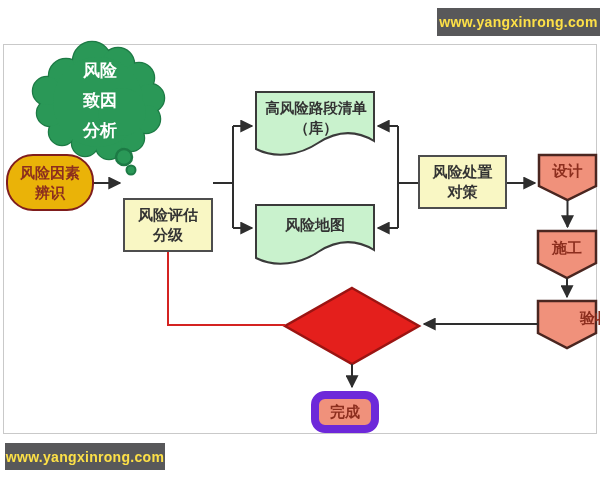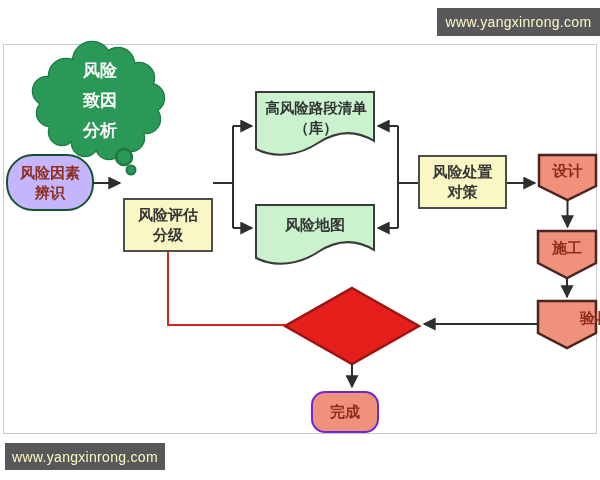--- a/index.html
+++ b/index.html
@@ -4,47 +4,47 @@
 <style>
   html,body{margin:0;padding:0;}
   body{
     width:600px;height:480px;position:relative;background:#ffffff;overflow:hidden;
     font-family:"Liberation Sans","DejaVu Sans",sans-serif;
   }
   .stage{position:absolute;left:0;top:0;width:600px;height:480px;}
 
   
   .wm{
-    position:absolute;background:#58585a;color:#fef9c3;
-    font-size:14px;font-weight:normal;letter-spacing:.3px;
+    position:absolute;background:#58585a;color:#fde047;
+    font-size:14px;font-weight:bold;letter-spacing:.3px;
     display:flex;align-items:center;justify-content:center;
   }
   .wm-top{left:437px;top:8px;width:163px;height:28px;}
   .wm-bottom{left:5px;top:443px;width:160px;height:27px;}
 
   
   .frame{
     position:absolute;left:3px;top:44px;width:592px;height:388px;
     border:1px solid #c9c9c9;background:#ffffff;
   }
 
   svg.layer{position:absolute;left:0;top:0;width:600px;height:480px;}
 
   
   .node{position:absolute;box-sizing:border-box;display:flex;align-items:center;justify-content:center;}
   .stadium{
     left:6px;top:154px;width:88px;height:57px;border-radius:27px;
-    background:#c4b5fd;border:2px solid #14532d;
+    background:#eab308;border:2px solid #7f1d1d;
   }
   .ybox{background:#f9f7c4;border:2px solid #4d4d4d;}
   .ybox1{left:123px;top:154px;width:90px;height:54px;margin-top:44px;}
   .ybox2{left:418px;top:155px;width:89px;height:54px;}
   .donebox{
     left:311px;top:391px;width:68px;height:42px;border-radius:14px;
-    background:#f0917b;border:2px solid #6d28d9;
+    background:#f0917b;border:8px solid #6d28d9;
   }
 
   
   .shape-label{
     position:absolute;display:flex;align-items:center;justify-content:center;
     text-align:center;white-space:pre-line;font-weight:bold;pointer-events:none;
   }
   .lbl-cloud{left:55px;top:63px;width:90px;height:76px;color:#ffffff;font-size:17px;line-height:30px;}
   .lbl-dark{color:#333333;}
   .lbl-salmon{color:#8c2e1e;}

